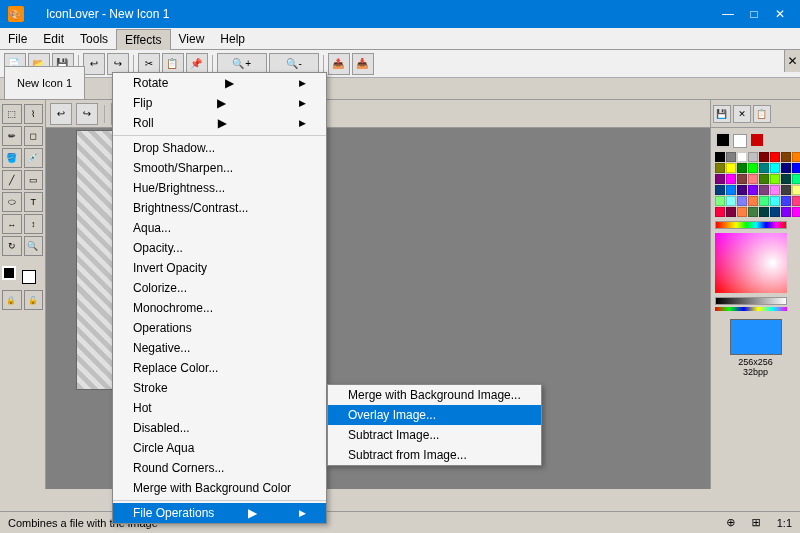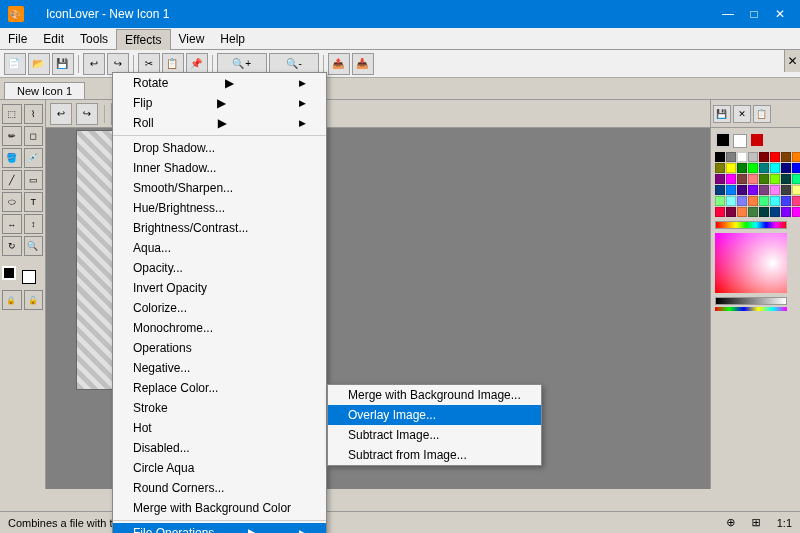--- a/index.html
+++ b/index.html
@@ -63,21 +63,21 @@
       height: 22px;
       display: flex;
       align-items: flex-end;
       padding: 0 4px;
       border-bottom: 1px solid #999;
     }
     .tab {
       background: #f0f0f0;
       border: 1px solid #999;
       border-bottom: none;
-      padding: 2px 12px;
+      padding: 10px 12px;
       font-size: 11px;
       cursor: pointer;
     }
 
     
     .main-area {
       display: flex;
       height: calc(533px - 28px - 22px - 28px - 22px - 22px);
       position: relative;
     }
@@ -394,20 +394,24 @@
       </div>
       <div class="color-picker-area" style="width:72px;height:60px;background:radial-gradient(circle at 80% 50%, white, transparent), linear-gradient(to bottom, rgba(255,0,255,1), rgba(255,0,0,1));position:relative;">
         <div class="color-picker-dot"></div>
       </div>
 
       <div style="width:72px;height:8px;background:linear-gradient(to right,#000,#fff);border:1px solid #999;margin-top:4px;"></div>
 
       <div style="width:72px;height:4px;background:linear-gradient(to right,#f00,#0f0,#00f,#ff0,#0ff,#f0f);margin-top:2px;"></div>
     </div>
 
+    <div style="margin:4px auto;text-align:center;">
+      <div class="preview-box" style="background:#1e90ff;width:52px;height:36px;border:1px solid #666;margin:0 auto;"></div>
+      <div style="font-size:9px;text-align:center;margin-top:2px;">256x256<br>32bpp</div>
+    </div>
   </div>
 
 </div>
 
 <div class="status-bar" style="position:fixed;bottom:0;left:0;right:0;height:22px;background:#d4d0c8;border-top:1px solid #999;display:flex;align-items:center;padding:0 8px;font-size:11px;justify-content:space-between;">
   <span>Combines a file with the image</span>
   <div class="status-right">
     <span>⊕</span>
     <span>⊞</span>
     <span>1:1</span>
@@ -415,21 +419,20 @@
 </div>
 
 <div style="position:absolute;top:72px;left:0;right:0;bottom:0;z-index:500;pointer-events:none;padding-left:32px;">
 
   <div class="effects-menu" style="position:absolute;top:0;left:112px;background:#f5f5f5;border:1px solid #888;box-shadow:2px 2px 5px rgba(0,0,0,0.3);min-width:215px;pointer-events:all;z-index:600;">
     <div class="dropdown-item has-sub">Rotate <span>▶</span></div>
     <div class="dropdown-item has-sub">Flip <span>▶</span></div>
     <div class="dropdown-item has-sub">Roll <span>▶</span></div>
     <div class="dropdown-sep"></div>
     <div class="dropdown-item">Drop Shadow...</div>
-    <div class="dropdown-item">Inner Shadow...</div>
     <div class="dropdown-item">Smooth/Sharpen...</div>
     <div class="dropdown-item">Hue/Brightness...</div>
     <div class="dropdown-item">Brightness/Contrast...</div>
     <div class="dropdown-item">Aqua...</div>
     <div class="dropdown-item">Opacity...</div>
     <div class="dropdown-item">Invert Opacity</div>
     <div class="dropdown-item">Colorize...</div>
     <div class="dropdown-item">Monochrome...</div>
     <div class="dropdown-item">Operations</div>
     <div class="dropdown-item">Negative...</div>

